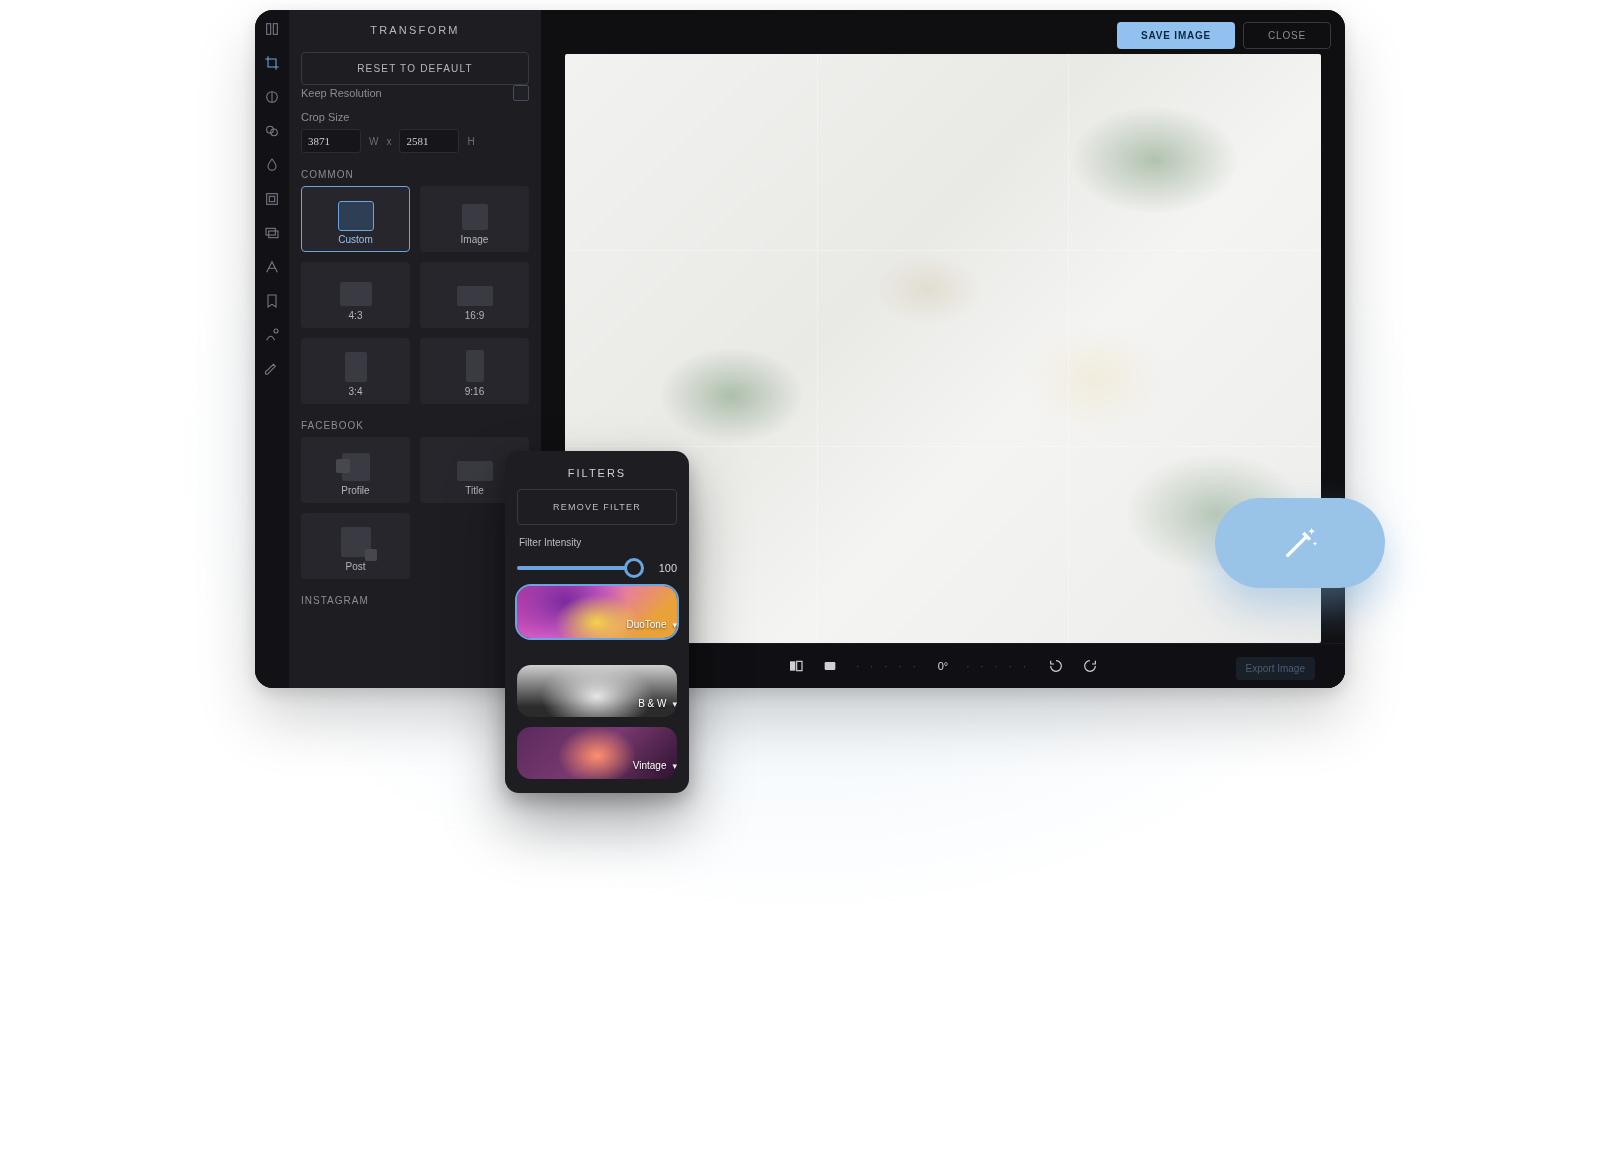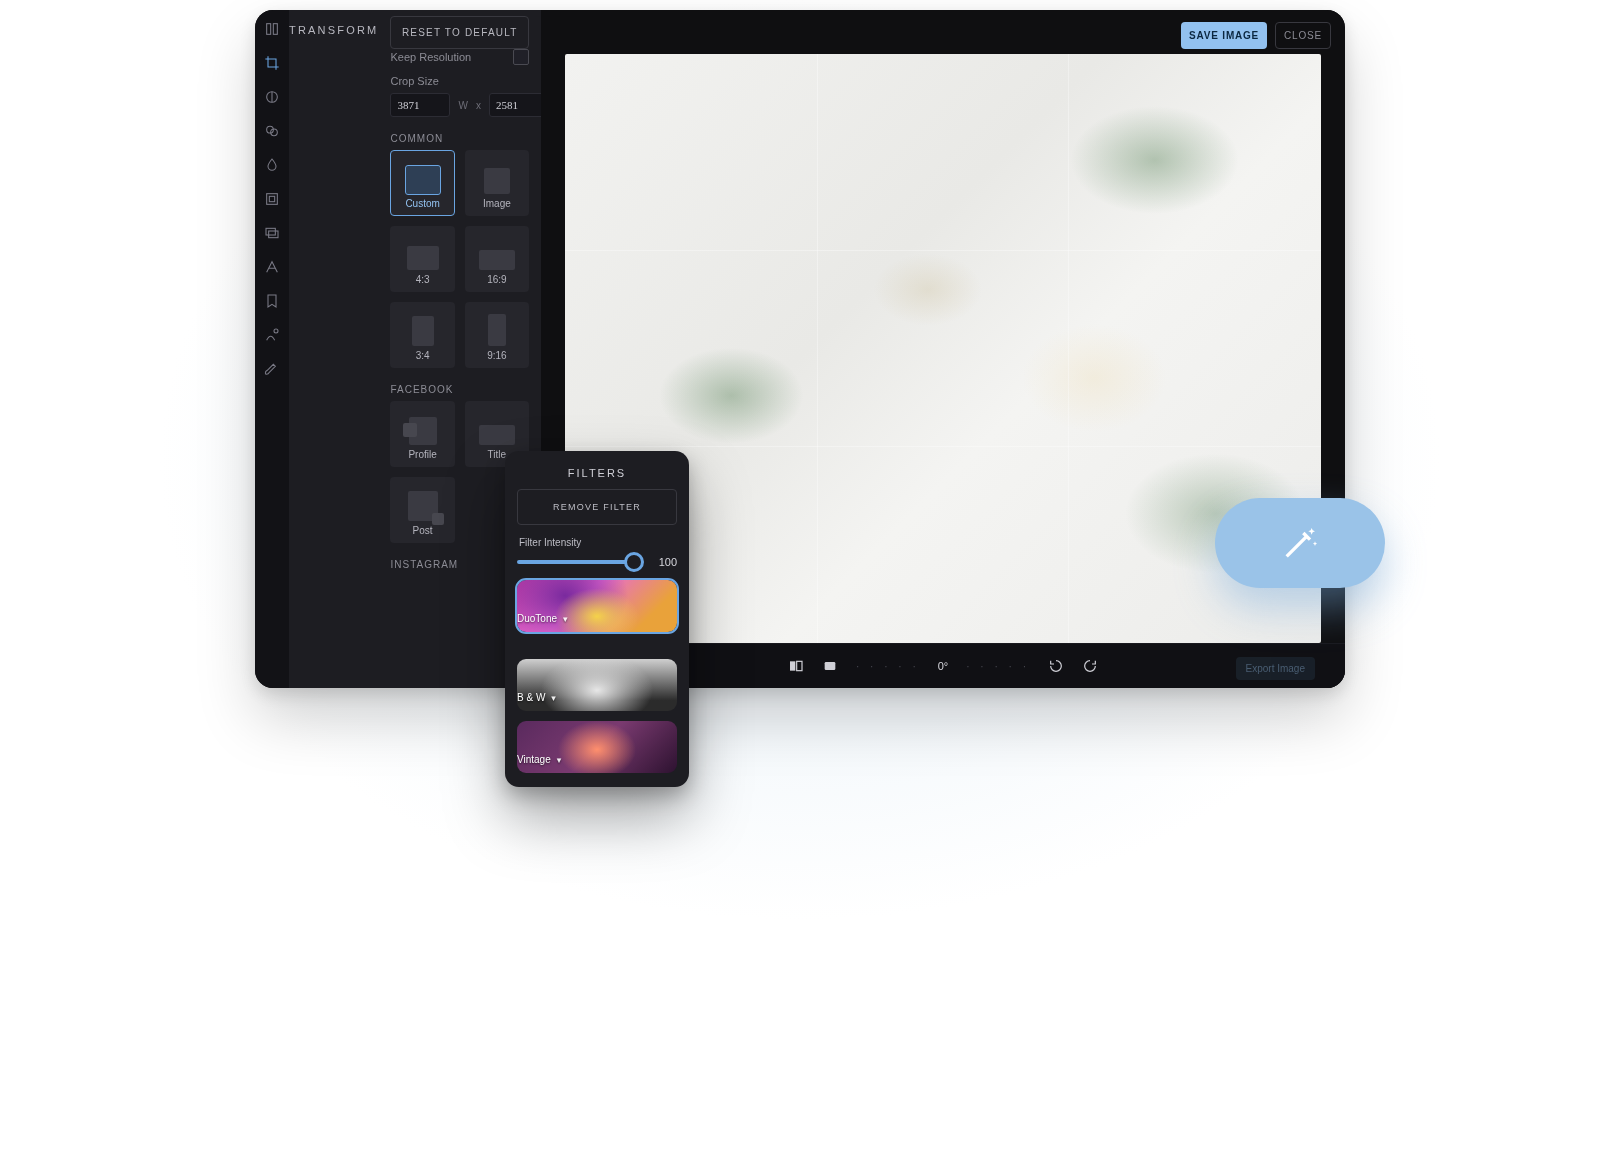--- a/index.html
+++ b/index.html
@@ -21,32 +21,32 @@
     background:radial-gradient(closest-side,#f5f9fc 60%,#ffffff 100%);
   }
   .app{
     position:absolute;left:95px;top:10px;width:1090px;height:678px;
     background:var(--bg);border-radius:18px;box-shadow:0 30px 60px rgba(0,0,0,.18),0 6px 16px rgba(0,0,0,.12);
     overflow:hidden;display:flex;
   }
   
   .topbar{position:absolute;right:14px;top:12px;display:flex;gap:8px;z-index:5;}
   .btn{
-    border:0;border-radius:4px;padding:7px 8px;font-size:10px;letter-spacing:.08em;
+    border:0;border-radius:4px;padding:7px 24px;font-size:10px;letter-spacing:.08em;
     cursor:pointer;color:#fff;background:var(--panel-2);
   }
   .btn.save{background:var(--save);color:#0b2740;font-weight:600;}
   .btn.ghost{background:transparent;color:var(--text-dim);border:1px solid var(--border);}
   
   .rail{width:34px;background:#121216;display:flex;flex-direction:column;align-items:center;padding-top:10px;gap:16px;}
   .rail .tool{width:18px;height:18px;border-radius:3px;display:flex;align-items:center;justify-content:center;color:#7a7a86;cursor:pointer;}
   .rail .tool.active{color:var(--accent);}
   .rail .tool svg{width:16px;height:16px;stroke:currentColor;fill:none;stroke-width:1.6;}
   
-  .sidepanel{width:252px;background:var(--panel);color:var(--text);display:flex;flex-direction:row;overflow:hidden;}
+  .sidepanel{width:252px;background:var(--panel);color:var(--text);display:flex;flex-direction:column;overflow:hidden;}
   .sidepanel .title{text-align:center;letter-spacing:.2em;color:#b8b8c0;font-size:11px;padding:14px 0 10px;}
   .sidepanel .inner{padding:6px 12px 0 12px;overflow:hidden;}
   .reset{
     width:100%;padding:10px 0;border:1px solid var(--border);background:transparent;color:#b8b8c0;
     border-radius:4px;font-size:10px;letter-spacing:.12em;cursor:pointer;
   }
   .row{display:flex;align-items:center;justify-content:space-between;color:var(--text-dim);font-size:11px;}
   .row .chk{width:14px;height:14px;border:1px solid #4a4a52;border-radius:2px;background:#202028;}
   .cropsize{margin-top:10px;font-size:11px;color:var(--text-dim);}
   .sizeinputs{display:flex;align-items:center;gap:8px;margin-top:6px;}
@@ -121,28 +121,28 @@
   .popover{
     position:absolute;left:345px;top:451px;width:160px;z-index:6;
     background:var(--panel);border-radius:14px;box-shadow:0 30px 60px rgba(0,0,0,.35),0 8px 20px rgba(0,0,0,.25);
     padding:12px 12px 14px;
   }
   .popover .ptitle{text-align:center;color:#cfcfd6;letter-spacing:.18em;font-size:11px;padding:4px 0 10px;}
   .popover .removef{
     width:100%;border:1px solid var(--border);background:transparent;color:#bdbdc5;
     border-radius:4px;padding:12px 0;font-size:9px;letter-spacing:.14em;cursor:pointer;
   }
-  .popover .flabel{color:#bdbdc5;font-size:10px;margin:12px 2px 8px;}
+  .popover .flabel{color:#bdbdc5;font-size:10px;margin:12px 2px 14px;}
   .popover .slider{display:flex;align-items:center;gap:8px;}
   .popover .slider .track{flex:1;height:4px;background:var(--accent);border-radius:4px;position:relative;}
   .popover .slider .knob{position:absolute;right:-3px;top:50%;transform:translateY(-50%);width:14px;height:14px;border-radius:50%;background:#1d1d22;border:3px solid var(--accent);}
   .popover .slider .val{color:#d6d6dc;font-size:11px;width:28px;text-align:right;}
   .popover .swatches{display:flex;flex-direction:column;gap:10px;margin-top:12px;}
   .swatch{
-    height:52px;border-radius:9px;position:relative;display:flex;align-items:flex-end;justify-content:flex-start;
+    height:52px;border-radius:14px;position:relative;display:flex;align-items:flex-end;justify-content:flex-end;
     color:#fff;font-size:10px;overflow:hidden;cursor:pointer;
   }
   .swatch.active{outline:2px solid var(--accent);}
   .swatch .name{position:relative;z-index:2;margin-bottom:8px;display:flex;align-items:center;gap:6px;text-shadow:0 1px 2px rgba(0,0,0,.6);}
   .swatch .name:after{content:"▾";font-size:9px;opacity:.9;}
   .swatch.duo{background:
     radial-gradient(60px 40px at 50% 70%, #f4d24a 0%, transparent 70%),
     radial-gradient(90px 70px at 30% 30%, #7a2a9e 0%, transparent 70%),
     linear-gradient(135deg,#b63aa4,#e86bd1 40%,#e9a23a 80%);}
   .swatch.bw{background:

